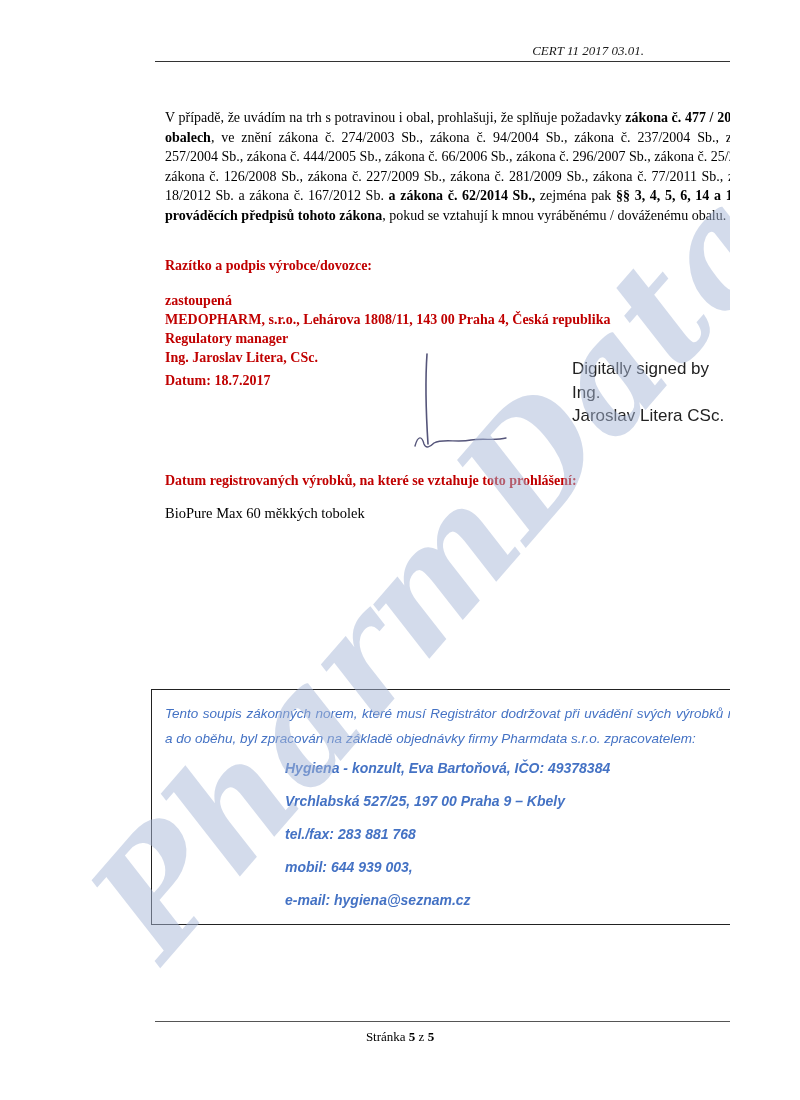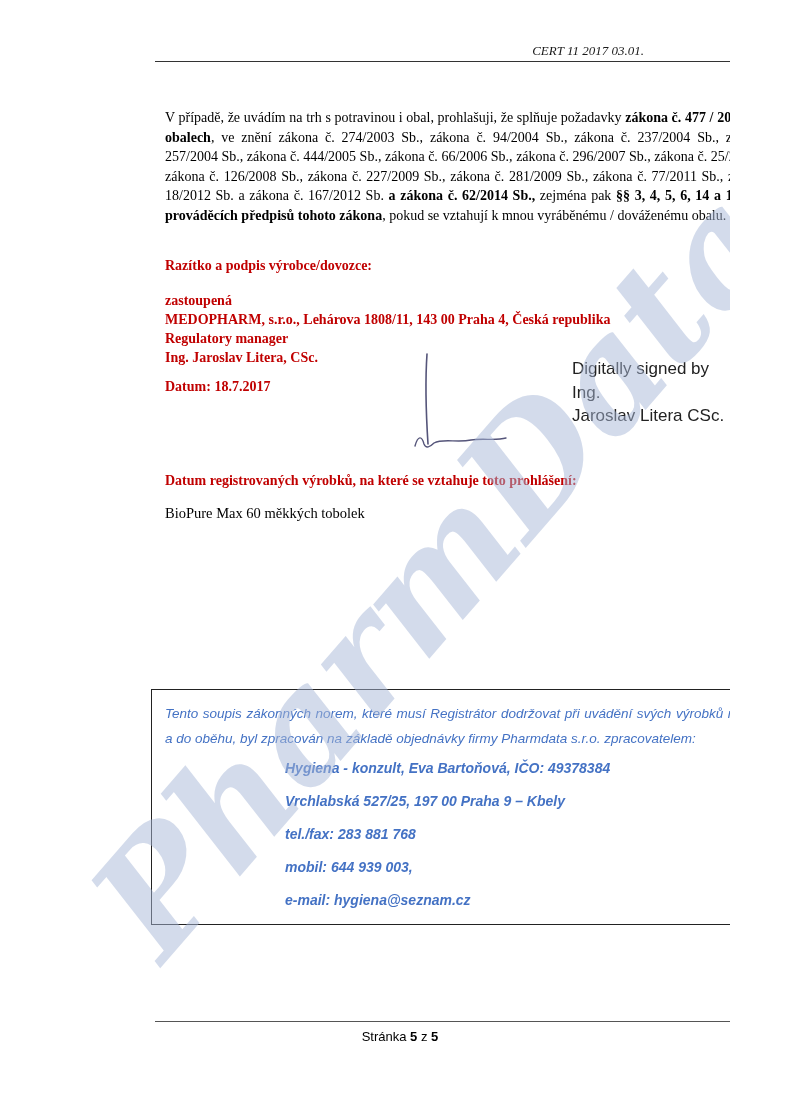--- a/index.html
+++ b/index.html
@@ -34,21 +34,21 @@
 
   .stamp-heading {
     position:absolute; top:258px; left:95px;
     font-size:14px; font-weight:bold; color:#c00000;
   }
 
   .manufacturer {
     position:absolute; top:291px; left:95px;
     font-size:14px; font-weight:bold; color:#c00000; line-height:19px;
   }
-  .manufacturer .date-line { margin-top:10px; }
+  .manufacturer .date-line { margin-top:4px; }
 
   
   .signature-wrap { position:absolute; left:335px; top:348px; width:105px; height:105px; }
   .signature-wrap svg { width:100%; height:100%; }
 
   
   .digital-signature {
     position:absolute; left:502px; top:357px;
     font-family:"Liberation Sans", sans-serif;
     font-size:17px; line-height:23.5px; color:#222;
@@ -82,21 +82,21 @@
   }
 
   
   .footer-rule {
     position:absolute; top:1021px; left:85px; width:630px;
     border-top:1px solid #555;
   }
   .footer-text {
     position:absolute; top:1029px; left:0; width:100%;
     text-align:center;
-    font-family:Liberation Sans, sans-serif;
+    font-family:Liberation Serif, serif;
     font-size:13px; color:#000;
   }
 
   
   .watermark {
     position:absolute; left:-140px; top:420px; width:1120px;
     text-align:center; white-space:nowrap;
     transform:rotate(-49deg);
     font-family:"DejaVu Serif", serif;
     font-style:italic; font-weight:bold;

